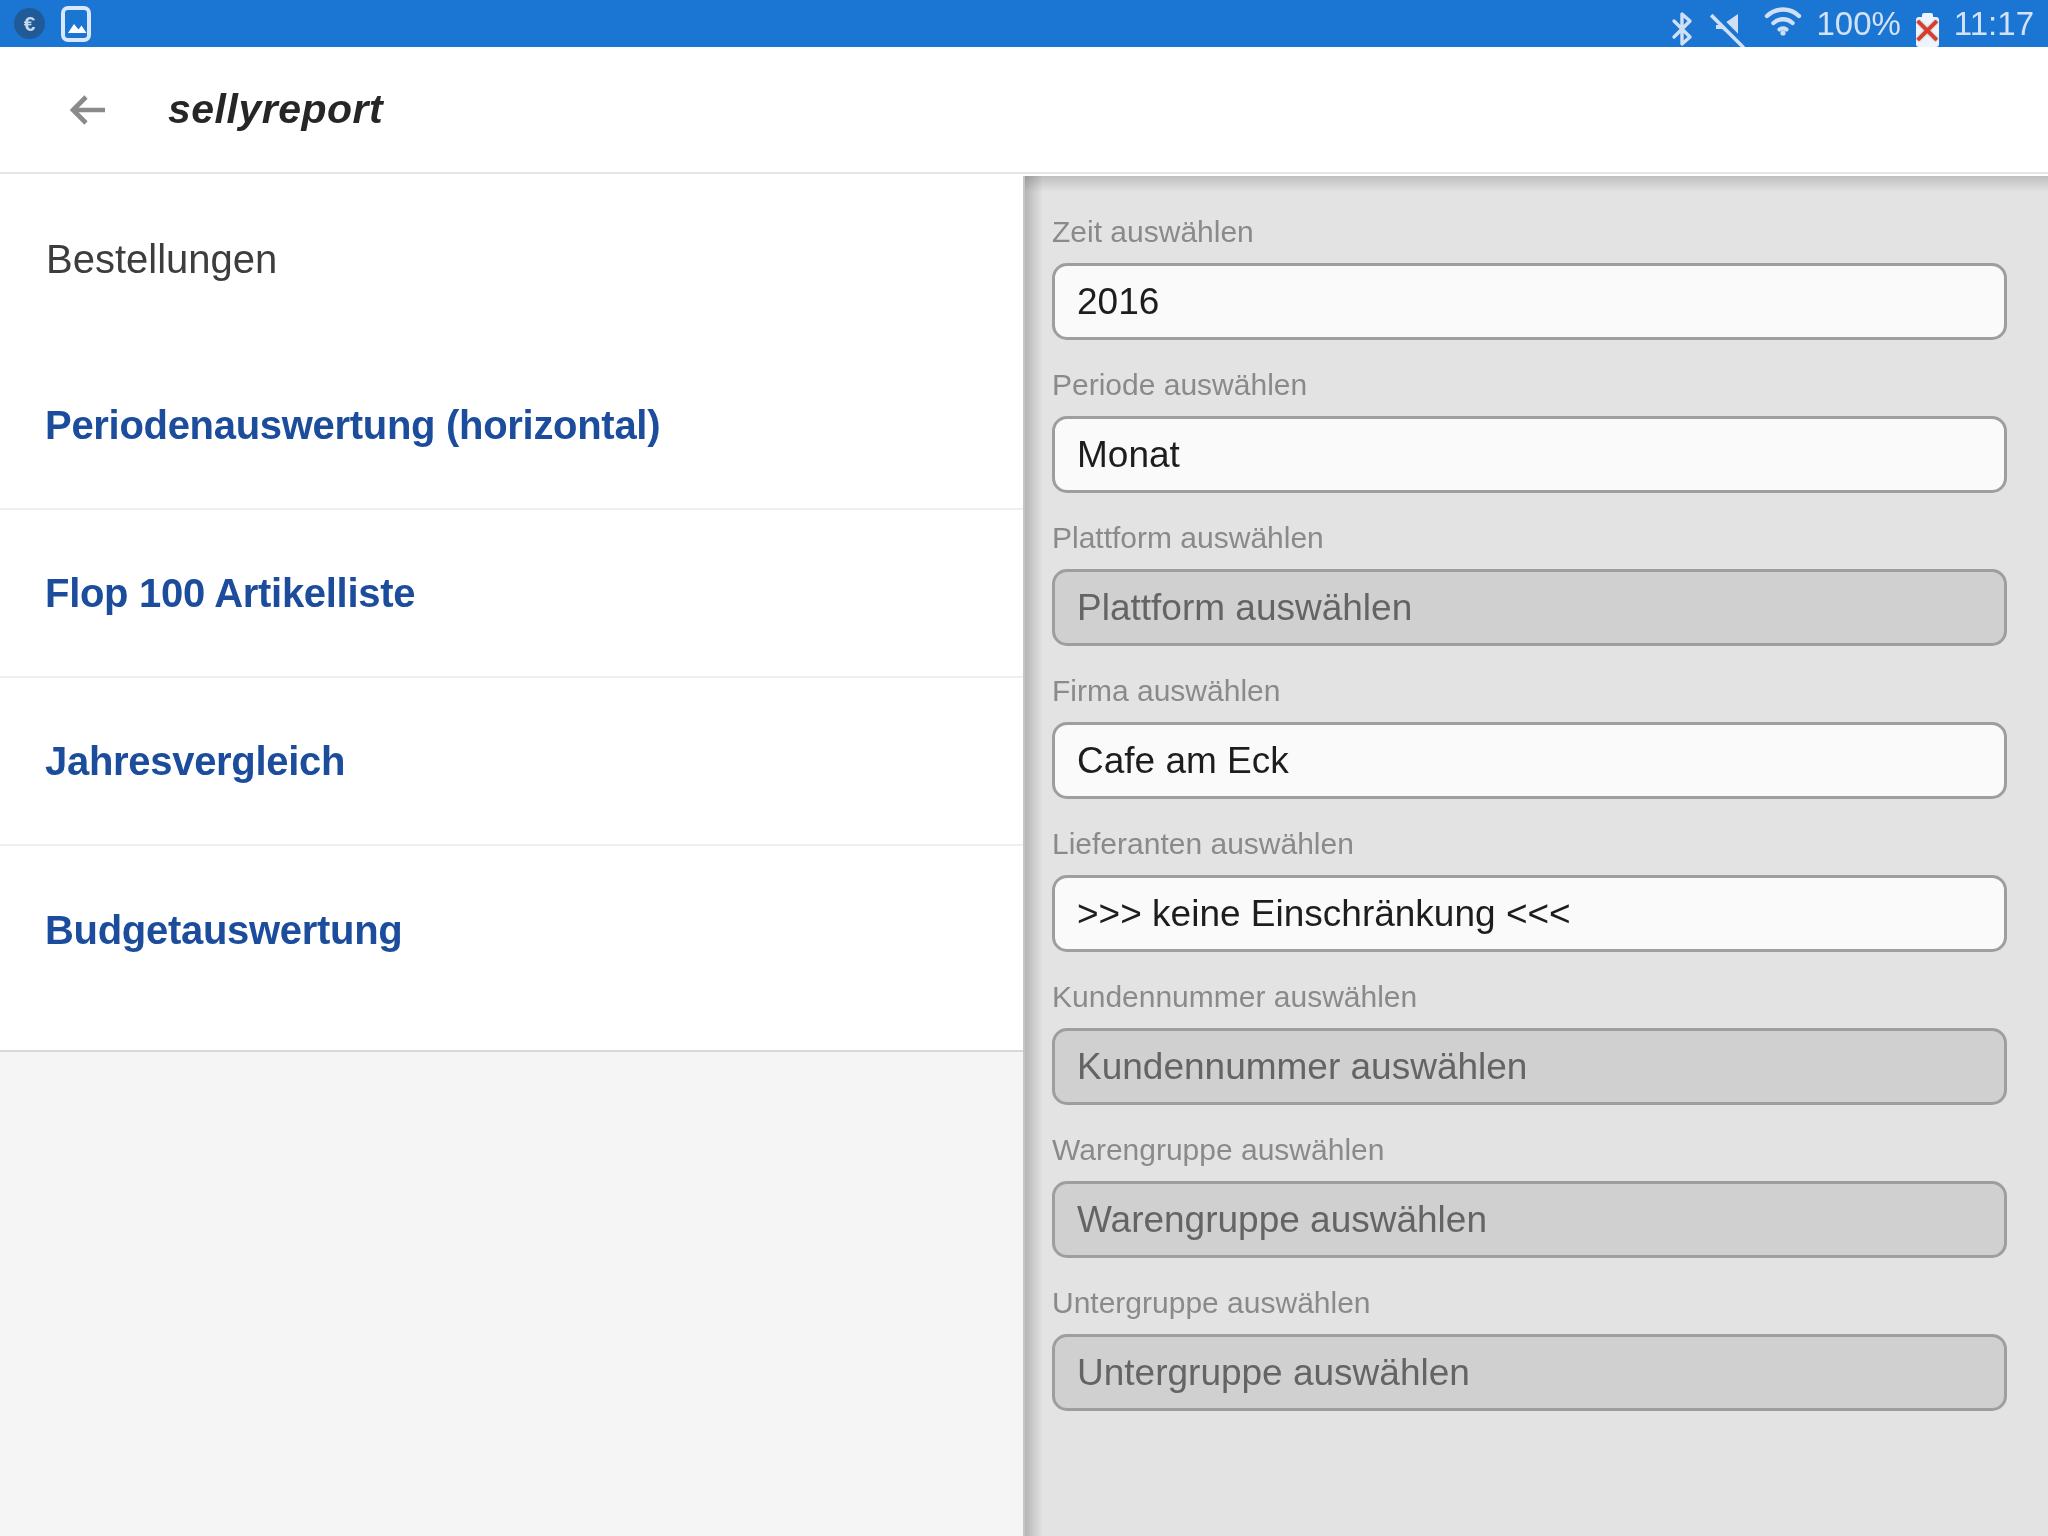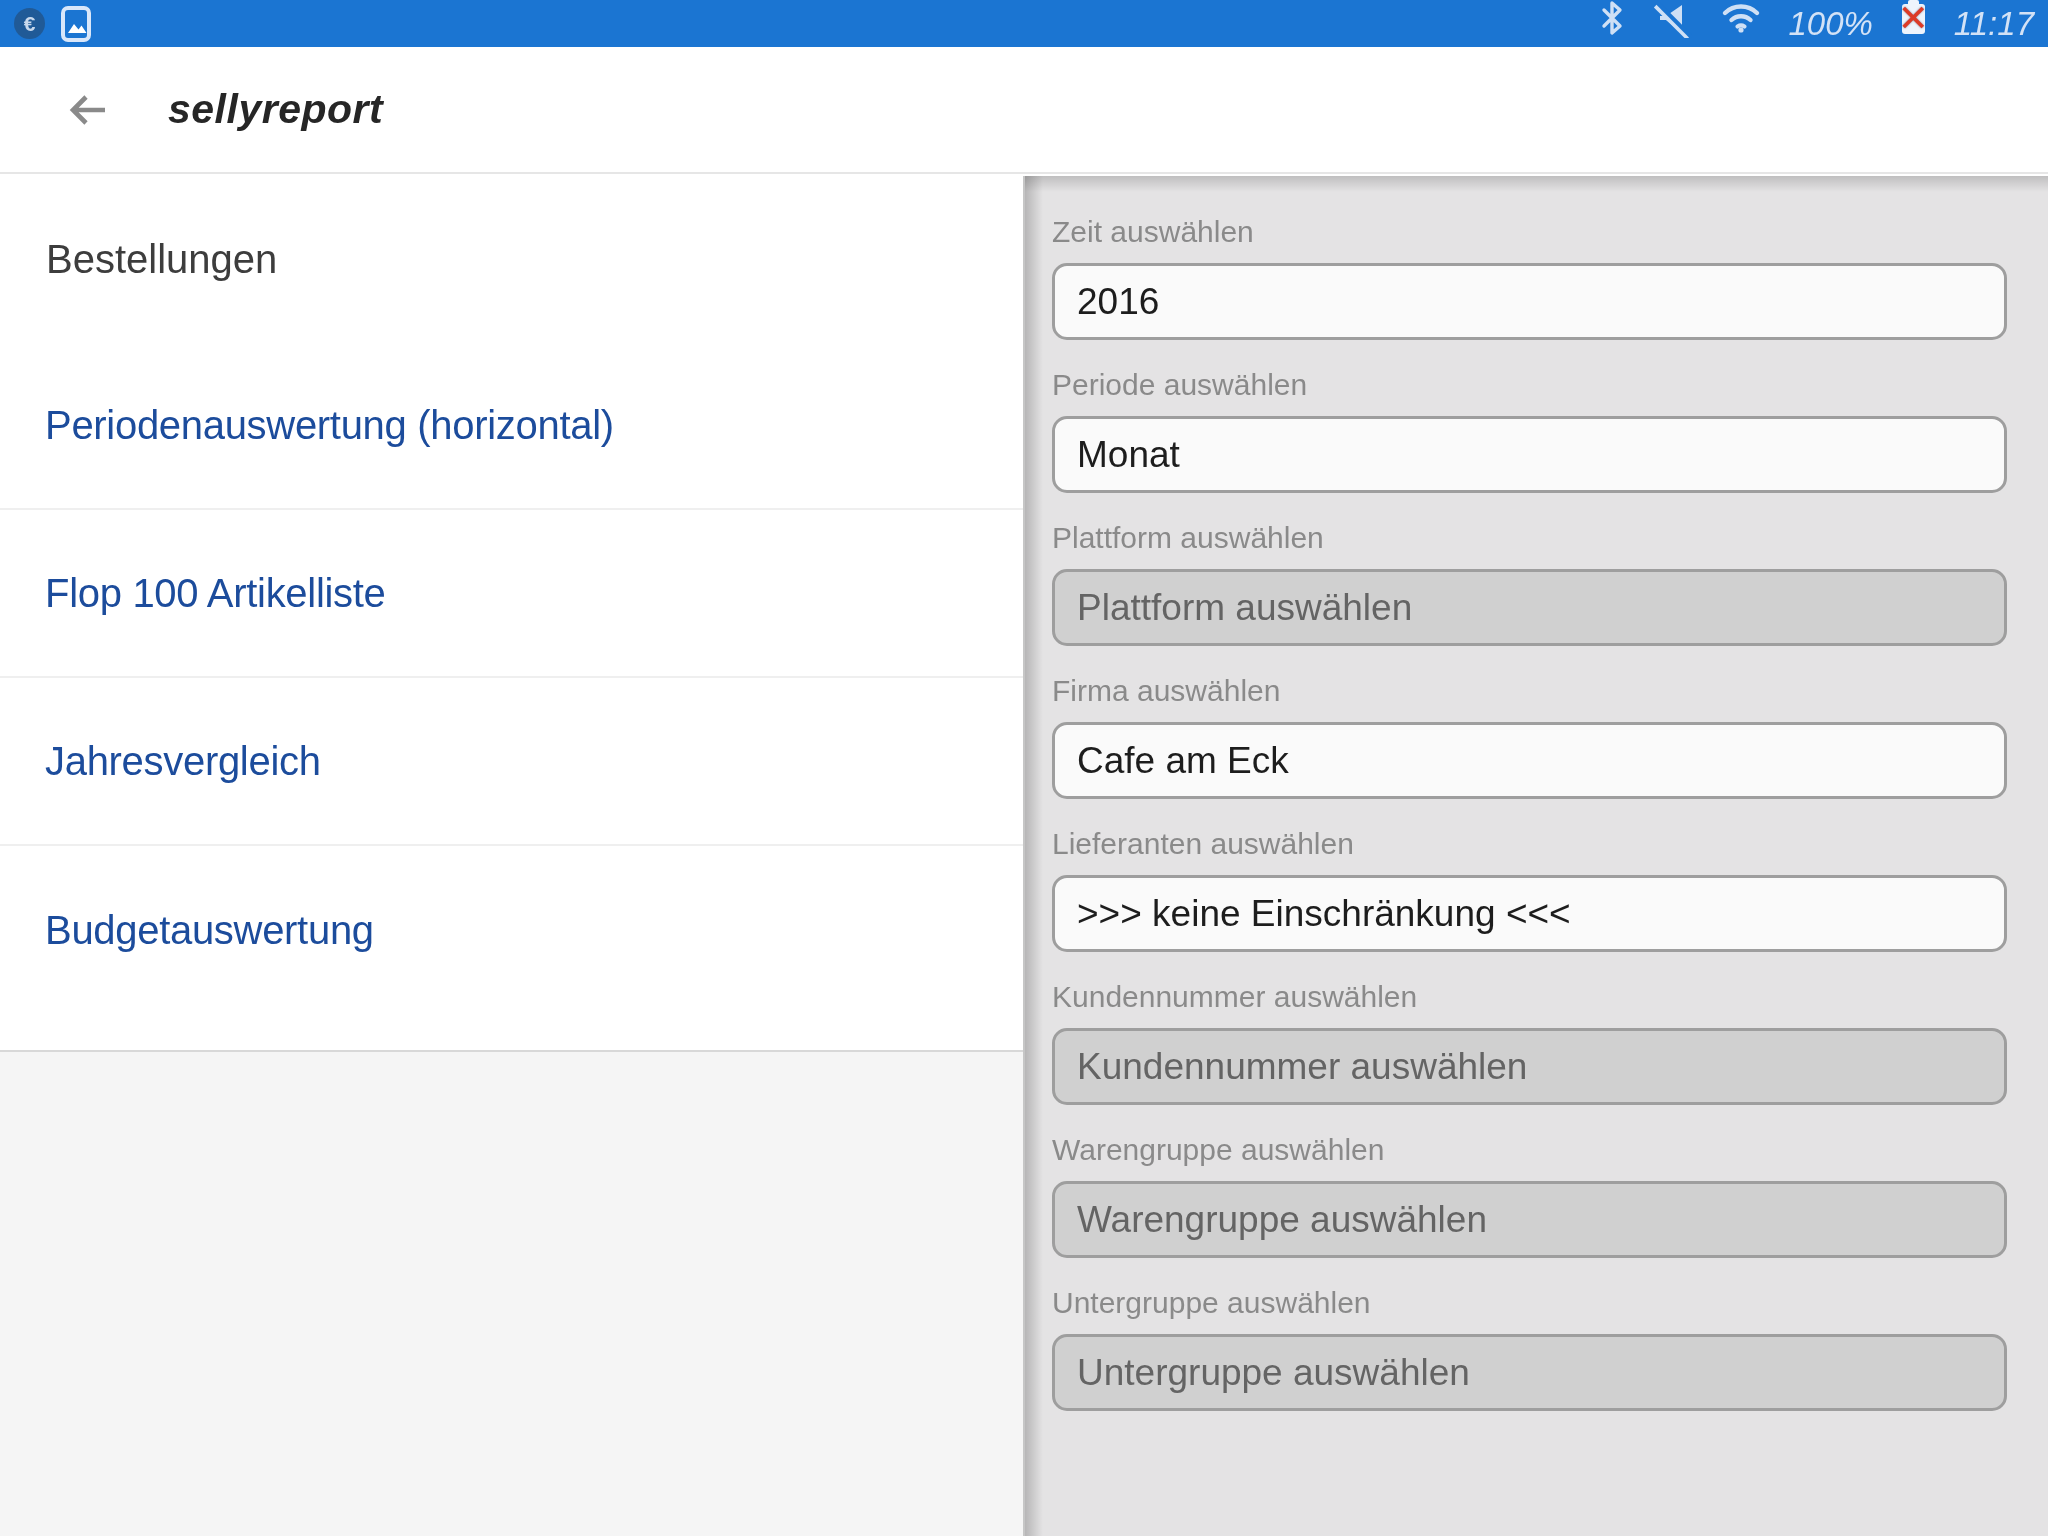--- a/index.html
+++ b/index.html
@@ -4,21 +4,21 @@
 <style>
   html,body{margin:0;padding:0;}
   body{width:2048px;height:1536px;overflow:hidden;
        font-family:"Liberation Sans","DejaVu Sans",sans-serif;}
   .screen{position:relative;width:2048px;height:1536px;background:#ffffff;overflow:hidden;}
 
   
   .statusbar{position:absolute;top:0;left:0;right:0;height:47px;background:#1b75d2;
              display:flex;align-items:center;padding:0 14px;box-sizing:border-box;}
   .sb-left{display:flex;align-items:center;gap:16px;}
-  .sb-right{margin-left:auto;display:flex;align-items:flex-start;gap:27px;font-style:italic;}
+  .sb-right{margin-left:auto;display:flex;align-items:flex-end;gap:13px;}
   .sb-text{color:#d3e2f6;font-size:33px;line-height:47px;}
   .euro-badge{width:31px;height:31px;border-radius:50%;background:rgba(40,52,68,0.42);
               color:#c8d8ec;font-size:21px;font-weight:bold;display:flex;align-items:center;justify-content:center;}
   .battery{position:relative;width:23px;height:34px;margin:0 2px;}
   .battery .cell{position:absolute;left:0;top:4px;width:23px;height:30px;background:#eef4fc;border-radius:3px;}
   .battery .cap{position:absolute;left:6px;top:0;width:11px;height:6px;background:#eef4fc;border-radius:2px 2px 0 0;}
   .battery .bx{position:absolute;left:50%;top:52%;transform:translate(-50%,-50%);
                color:#dd3b27;font-size:37px;font-weight:bold;line-height:1;text-shadow:0 0 2px rgba(40,30,60,0.55);}
   .wifi-wrap{position:relative;width:42px;height:44px;}
   .wifi-wrap svg{position:absolute;top:1px;left:2px;}
@@ -31,21 +31,21 @@
   .back-btn{width:52px;height:52px;display:flex;align-items:center;justify-content:center;cursor:pointer;}
   .apptitle{margin-left:54px;font-size:41px;font-weight:bold;color:#262626;letter-spacing:0.5px;}
 
   
   .leftpanel{position:absolute;top:176px;left:0;width:1025px;bottom:0;background:#ffffff;
              border-right:2px solid #c6c6c6;box-sizing:border-box;
              display:flex;flex-direction:column;}
   .menu-header{height:166px;display:flex;align-items:center;padding-left:46px;
                font-size:40px;color:#3d3d3d;}
   .menu-item{height:168px;display:flex;align-items:center;padding-left:45px;
-             font-size:40px;font-weight:normal;color:#1c4c9c;letter-spacing:-0.3px;
+             font-size:40px;font-weight:bold;color:#1c4c9c;letter-spacing:-0.3px;
              border-bottom:2px solid #efefef;box-sizing:border-box;cursor:pointer;}
   .menu-item.last{border-bottom:none;}
   .list-tail{height:36px;background:#ffffff;}
   .left-filler{flex:1;background:#f5f5f5;border-top:2px solid #d8d8d8;}
 
   
   .rightpanel{position:absolute;top:176px;left:1025px;right:0;bottom:0;background:#e4e3e4;
               padding:37px 36px 0 27px;box-sizing:border-box;}
   .rightpanel::before{content:"";position:absolute;inset:0;pointer-events:none;
       background:linear-gradient(to right,rgba(0,0,0,0.20),rgba(0,0,0,0) 18px),

